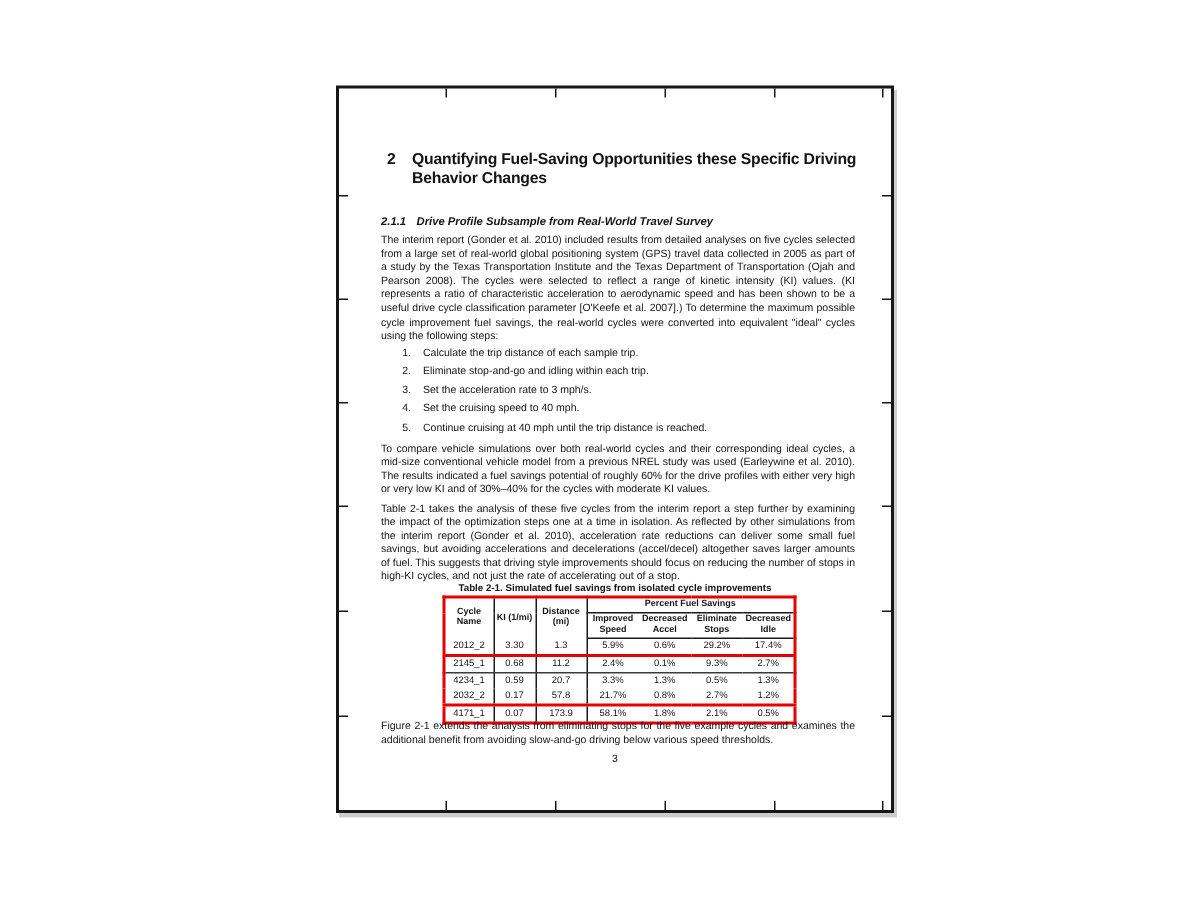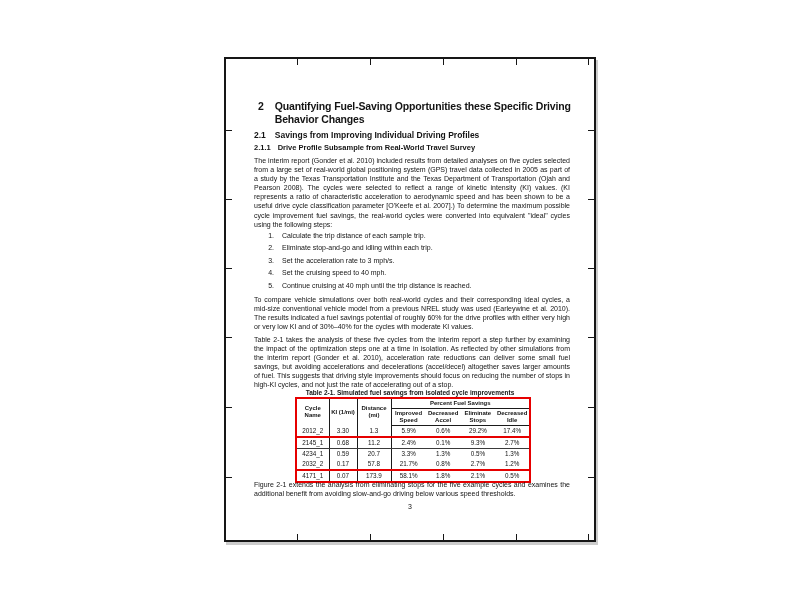--- a/index.html
+++ b/index.html
@@ -26,21 +26,21 @@
 
   .h1 {
     left:32px; top:41px; width:322px;
     font-size:10.5px; line-height:13px; font-weight:bold;
     letter-spacing:-0.15px; display:flex; gap:11px;
   }
   .h2 {
     top:71px; font-size:8.5px; font-weight:bold; display:flex; gap:9px;
   }
   .h3 {
-    top:84px; font-size:7.5px; font-weight:bold; display:flex; gap:7px;
+    top:84px; font-size:7.5px; font-weight:bold; font-style:italic; display:flex; gap:7px;
   }
   .para {
     font-size:7px; line-height:9.1px; text-align:justify;
   }
   .p1 { top:97px; }
   .steps { left:42px; top:172px; width:300px; }
   .step { display:flex; gap:8px; font-size:7px; line-height:9px; margin-bottom:3.4px; }
   .step-num { width:6px; text-align:right; flex:none; }
   .p2 { top:236px; }
   .p3 { top:276px; }
@@ -75,24 +75,20 @@
 </head>
 <body>
 
 <div class="page">
 
   <div class="blk h1">
     <span>2</span>
     <span>Quantifying Fuel-Saving Opportunities these Specific Driving Behavior Changes</span>
   </div>
 
-  <div class="blk h2">
-    <span>2.1</span>
-    <span>Savings from Improving Individual Driving Profiles</span>
-  </div>
 
   <div class="blk h3">
     <span>2.1.1</span>
     <span>Drive Profile Subsample from Real-World Travel Survey</span>
   </div>
 
   <div class="blk para p1">The interim report (Gonder et al. 2010) included results from detailed analyses on five cycles selected from a large set of real-world global positioning system (GPS) travel data collected in 2005 as part of a study by the Texas Transportation Institute and the Texas Department of Transportation (Ojah and Pearson 2008). The cycles were selected to reflect a range of kinetic intensity (KI) values. (KI represents a ratio of characteristic acceleration to aerodynamic speed and has been shown to be a useful drive cycle classification parameter [O'Keefe et al. 2007].) To determine the maximum possible cycle improvement fuel savings, the real-world cycles were converted into equivalent "ideal" cycles using the following steps:</div>
 
   <div class="blk steps">
       <div class="step">

